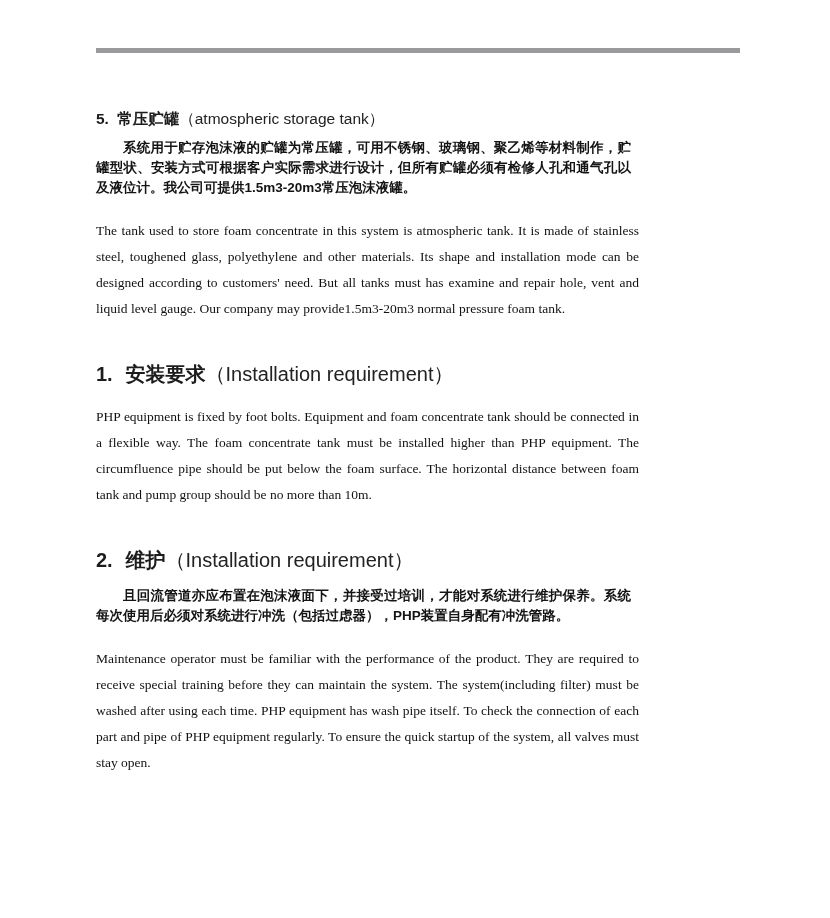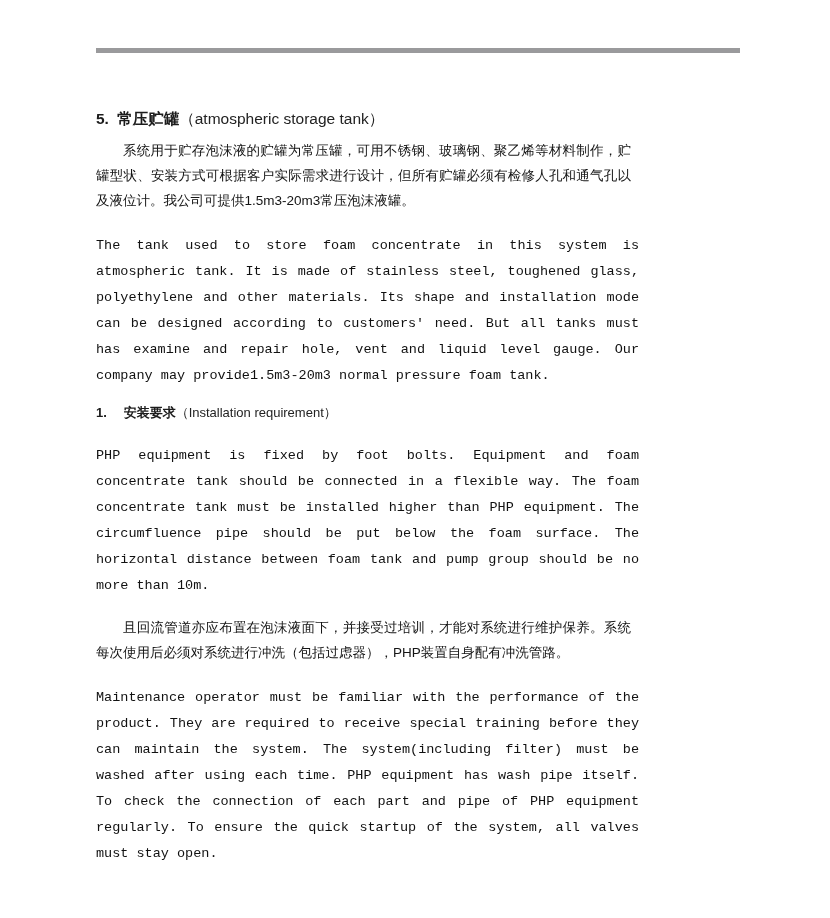--- a/index.html
+++ b/index.html
@@ -31,49 +31,49 @@
     line-height: 20px;
     white-space: nowrap;
   }
   .h-main .num { font-weight: bold; margin-right: 4px; }
   .h-main .zh  { font-weight: bold; }
   .h-main .en  { font-weight: normal; color: #222; }
   
   .p-zh {
     margin: 9px 8px 0 0;
     font-size: 13.5px;
-    line-height: 25px;
-    font-weight: 400;
+    line-height: 20px;
+    font-weight: 700;
     color: #141414;
     text-align: justify;
     text-indent: 2em;
   }
   .p-zh + .p-zh { margin-top: 0; }
   
   .p-en {
     margin: 20px 0 0 0;
-    font-family: Liberation Mono, monospace;
+    font-family: Liberation Serif, serif;
     font-size: 13.5px;
     line-height: 26px;
     font-weight: normal;
     color: #111;
     text-align: justify;
   }
   
   .h-blue {
     margin-top: 38px;
     font-size: 17px;
     font-weight: bold;
     line-height: 22px;
     white-space: nowrap;
   }
   
   .h-sub {
-    margin-top: 14px;
-    font-size: 13px;
+    margin-top: 42px;
+    font-size: 20px;
     line-height: 20px;
     white-space: nowrap;
   }
   .h-sub .num { font-weight: bold; display: inline-block; min-width: 24px; }
   .h-sub .zh  { font-weight: bold; }
   .h-sub .en  { font-weight: normal; color: #222; }
   .tight { margin-top: 16px; }
 </style>
 </head>
 <body>
@@ -89,16 +89,20 @@
   <p class="p-zh">系统用于贮存泡沫液的贮罐为常压罐，可用不锈钢、玻璃钢、聚乙烯等材料制作，贮罐型状、安装方式可根据客户实际需求进行设计，但所有贮罐必须有检修人孔和通气孔以及液位计。我公司可提供1.5m3-20m3常压泡沫液罐。</p>
   <p class="p-en">The tank used to store foam concentrate in this system is atmospheric tank. It is made of stainless steel, toughened glass, polyethylene and other materials. Its shape and installation mode can be designed according to customers' need. But all tanks must has examine and repair hole, vent and liquid level gauge. Our company may provide1.5m3-20m3 normal pressure foam tank.</p>
 
 
   <div class="h-sub">
     <span class="num">1.</span>
     <span class="zh">安装要求</span><span class="en">（Installation requirement）</span>
   </div>
   <p class="p-en">PHP equipment is fixed by foot bolts. Equipment and foam concentrate tank should be connected in a flexible way. The foam concentrate tank must be installed higher than PHP equipment. The circumfluence pipe should be put below the foam surface. The horizontal distance between foam tank and pump group should be no more than 10m.</p>
 
+  <div class="h-sub">
+    <span class="num">2.</span>
+    <span class="zh">维护</span><span class="en">（Installation requirement）</span>
+  </div>
   <p class="p-zh tight">且回流管道亦应布置在泡沫液面下，并接受过培训，才能对系统进行维护保养。系统每次使用后必须对系统进行冲洗（包括过虑器），PHP装置自身配有冲洗管路。</p>
   <p class="p-en">Maintenance operator must be familiar with the performance of the product. They are required to receive special training before they can maintain the system. The system(including filter) must be washed after using each time. PHP equipment has wash pipe itself. To check the connection of each part and pipe of PHP equipment regularly. To ensure the quick startup of the system, all valves must stay open.</p>
 
 </div>
 
 </body></html>

